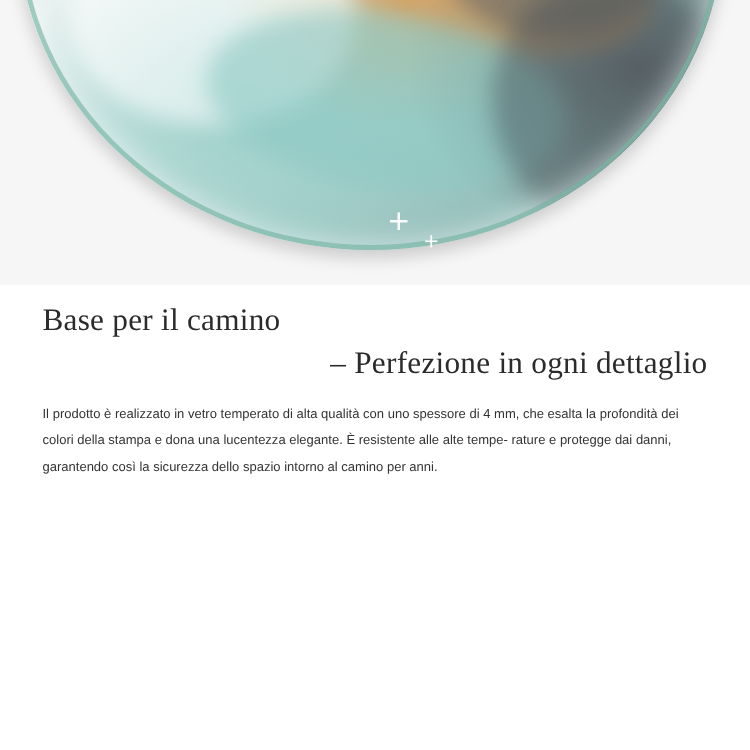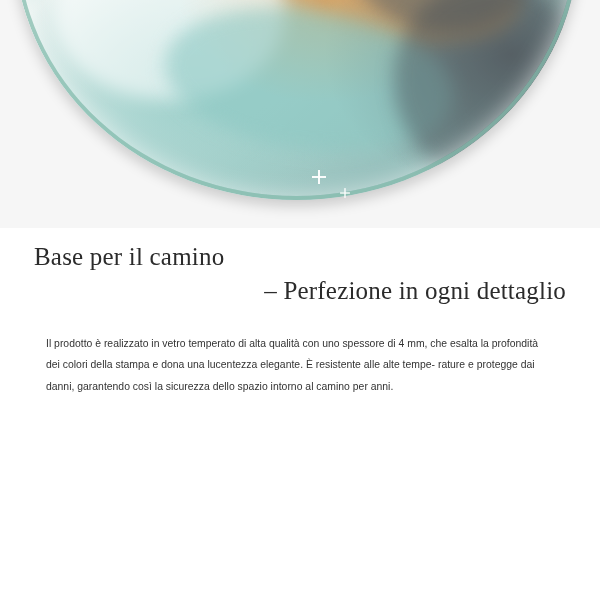--- a/index.html
+++ b/index.html
@@ -102,21 +102,21 @@
     padding: 12px 34px 0 34px;
     font-family: "Liberation Serif", serif;
     font-weight: 400;
     font-size: 25px;
     line-height: 1.34;
     color: #2b2b2b;
     letter-spacing: 0.2px;
   }
   .headline .l2 { display: block; text-align: right; }
   .body-copy {
-    margin: 12px;
+    margin: 0;
     padding: 14px 34px 0 34px;
     font-size: 10.4px;
     line-height: 2.05;
     color: #333333;
     letter-spacing: 0.01px;
   }
 </style>
 </head>
 <body>
 

